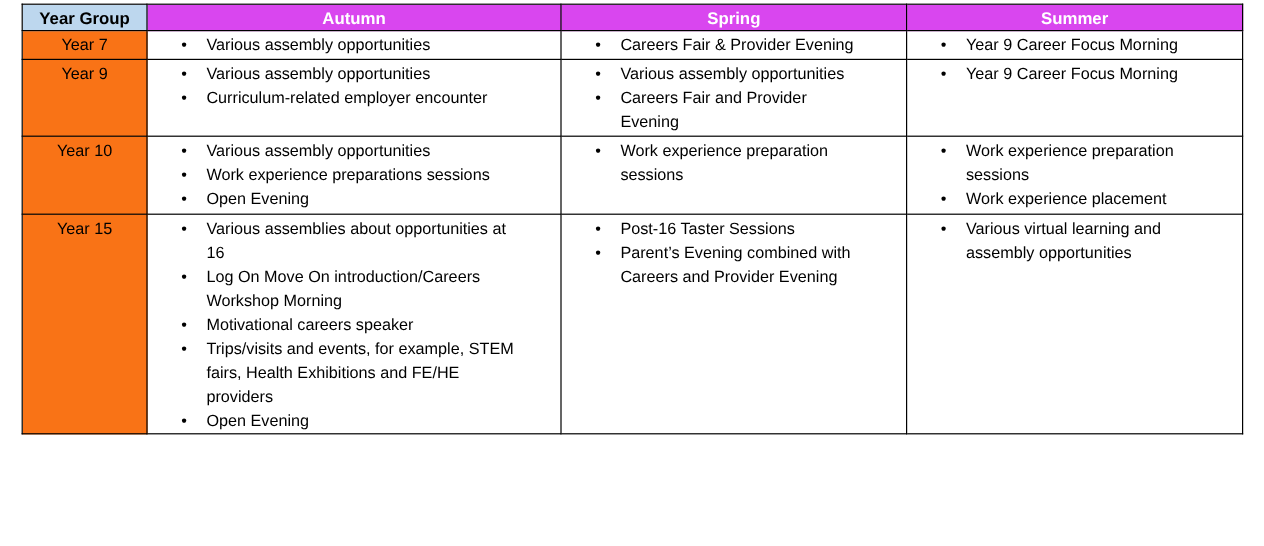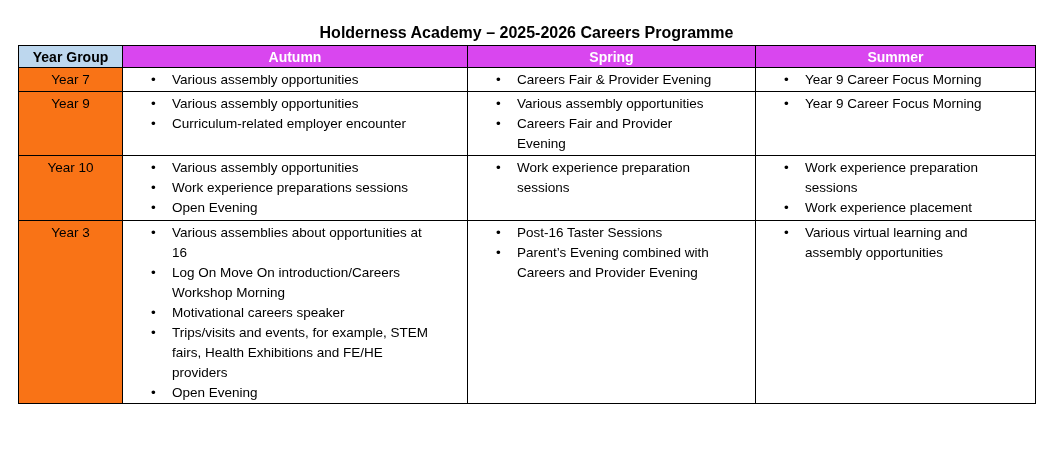--- a/index.html
+++ b/index.html
@@ -86,21 +86,20 @@
   tr.row-y8  td { height: 60px; }
   tr.row-y9  td { height: 61px; }
   tr.row-y10 td { height: 62px; }
   tr.row-y11 td { height: 161px; }
 </style>
 </head>
 <body>
 
 <div class="page">
 
-  <div class="title">Holderness Academy – 2025-2026 Careers Programme</div>
 
   <table class="careers">
     <colgroup>
       <col class="c-year">
       <col class="c-autumn">
       <col class="c-spring">
       <col class="c-summer">
     </colgroup>
     <thead>
       <tr>
@@ -164,21 +163,21 @@
             </ul>
         </td>
         <td class="season-cell">
           <ul class="bullets">
               <li>Work experience preparation sessions</li>
               <li>Work experience placement</li>
             </ul>
         </td>
       </tr>
       <tr class="row-y11">
-        <td class="year-cell">Year 3</td>
+        <td class="year-cell">Year 15</td>
         <td class="season-cell">
           <ul class="bullets">
               <li>Various assemblies about opportunities at 16</li>
               <li>Log On Move On introduction/Careers Workshop Morning</li>
               <li>Motivational careers speaker</li>
               <li>Trips/visits and events, for example, STEM fairs, Health Exhibitions and FE/HE providers</li>
               <li>Open Evening</li>
             </ul>
         </td>
         <td class="season-cell">

